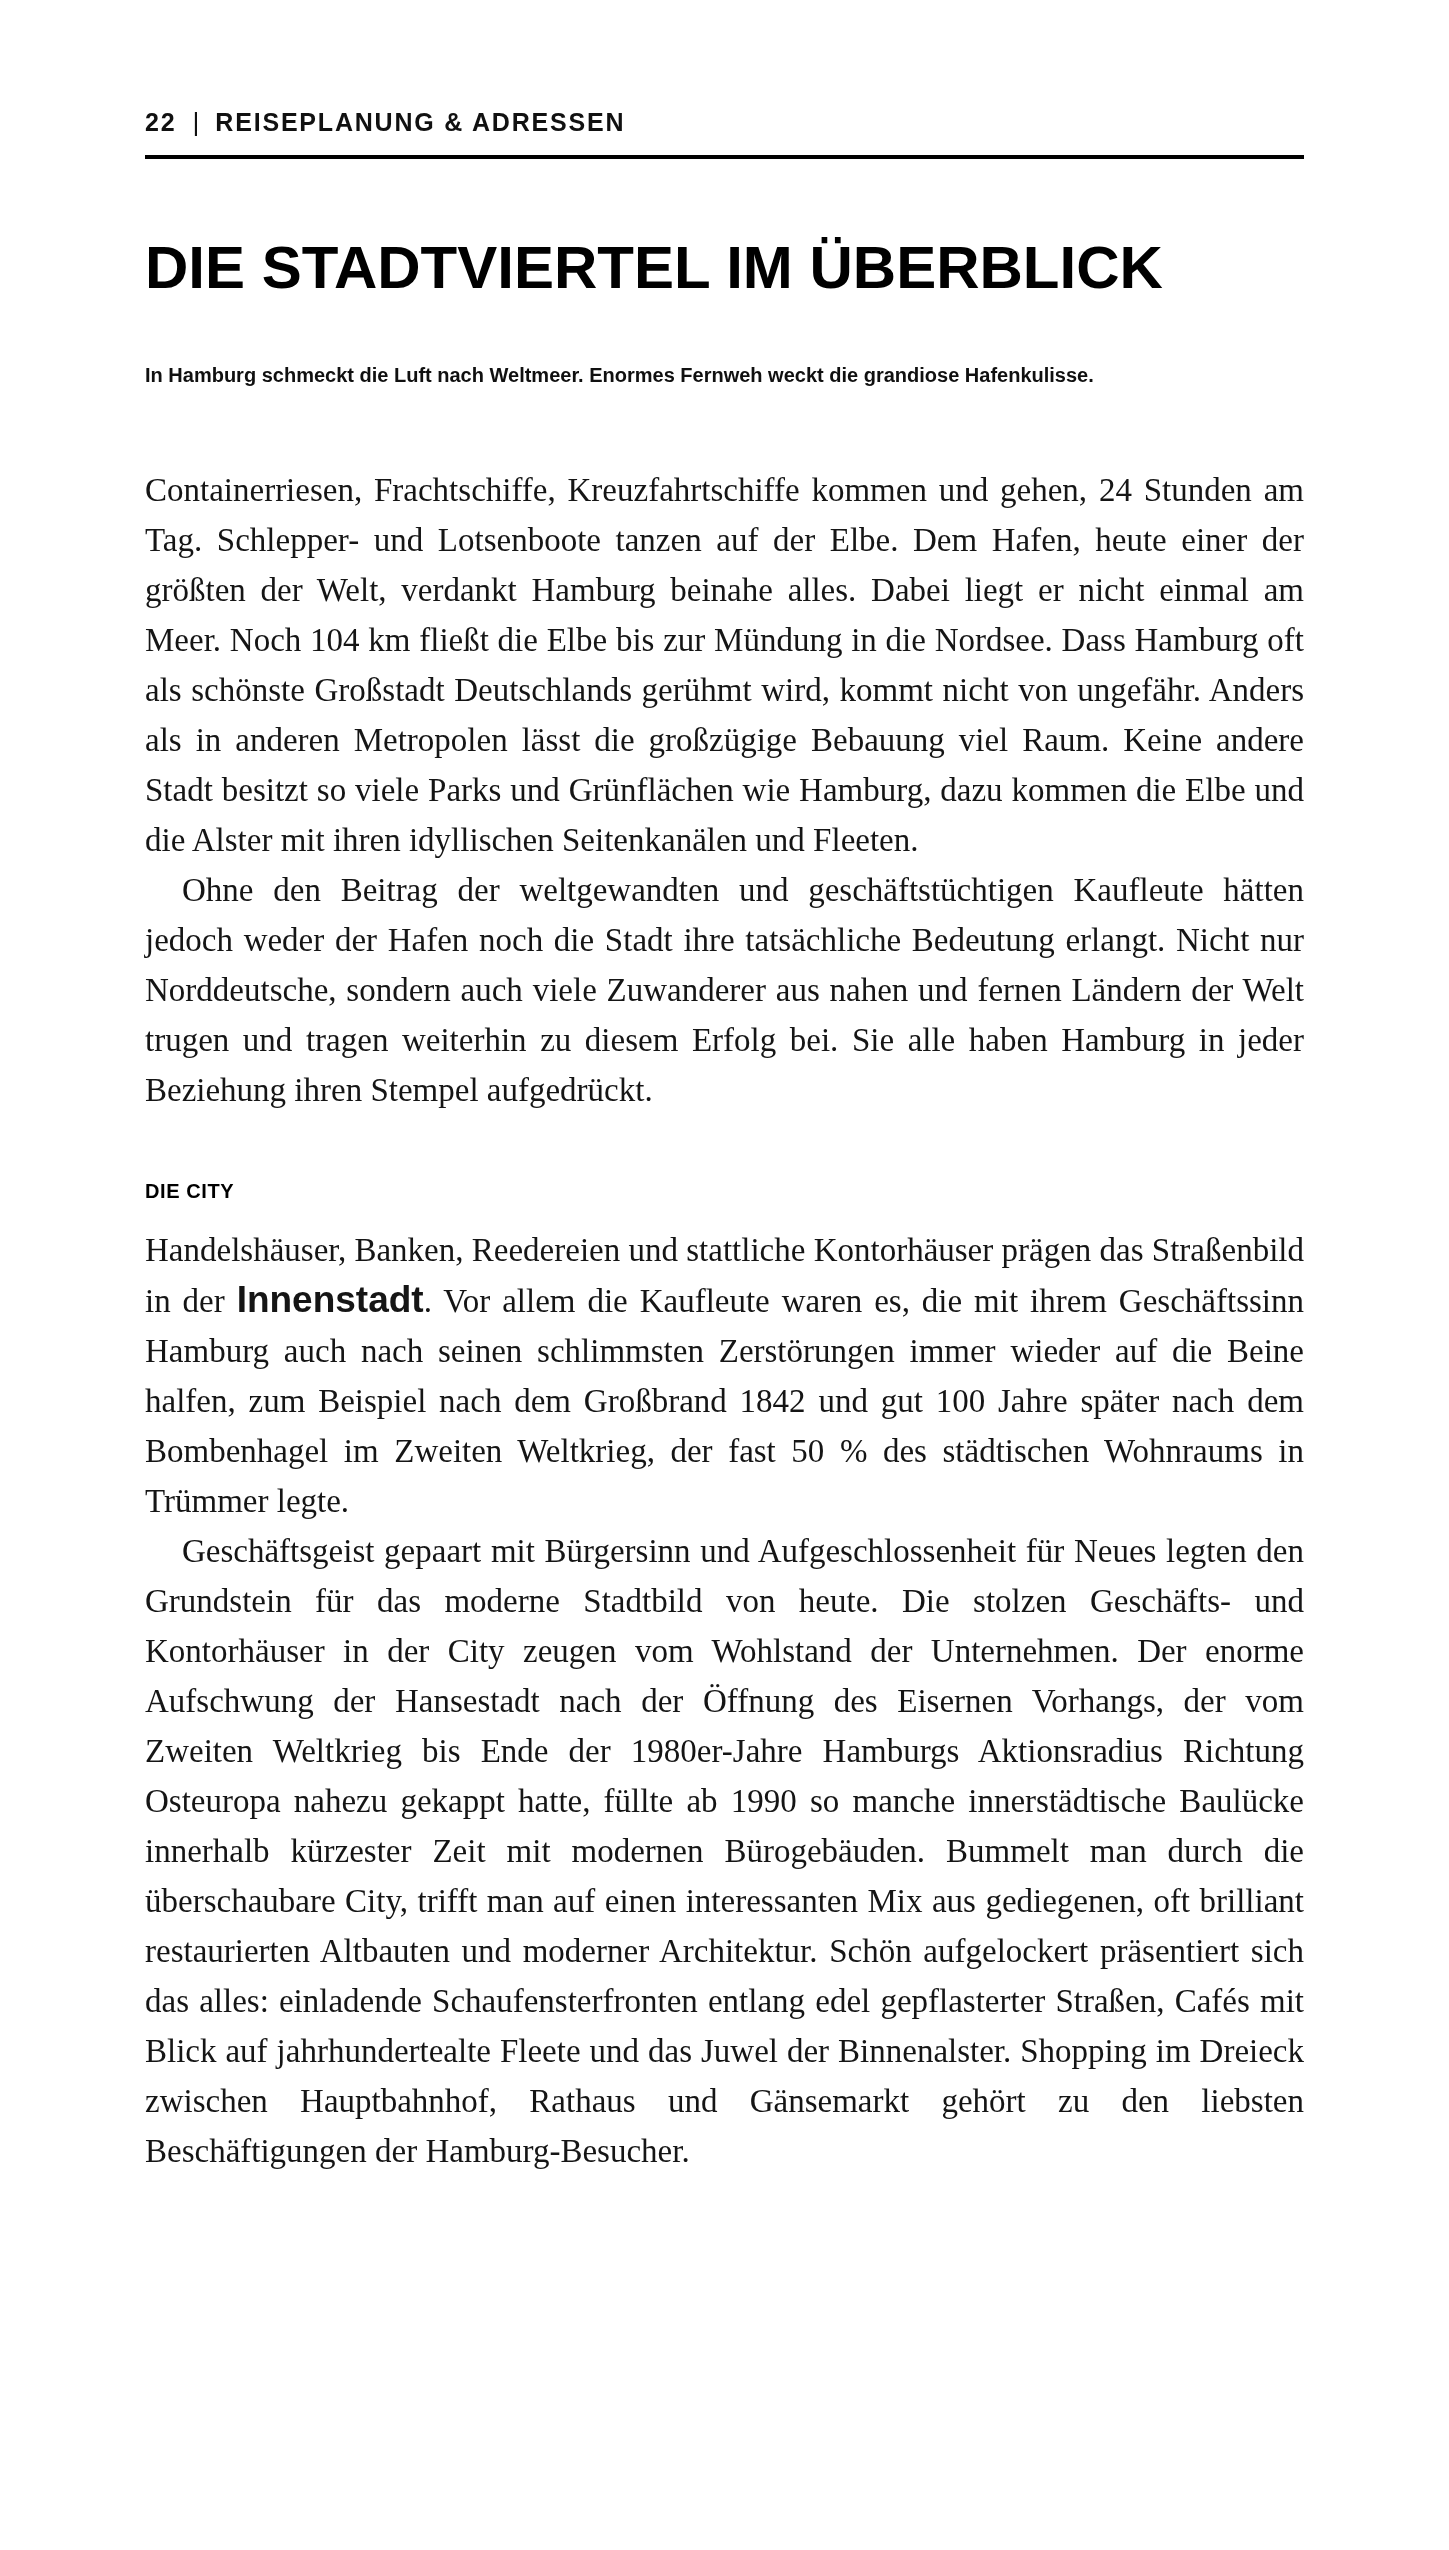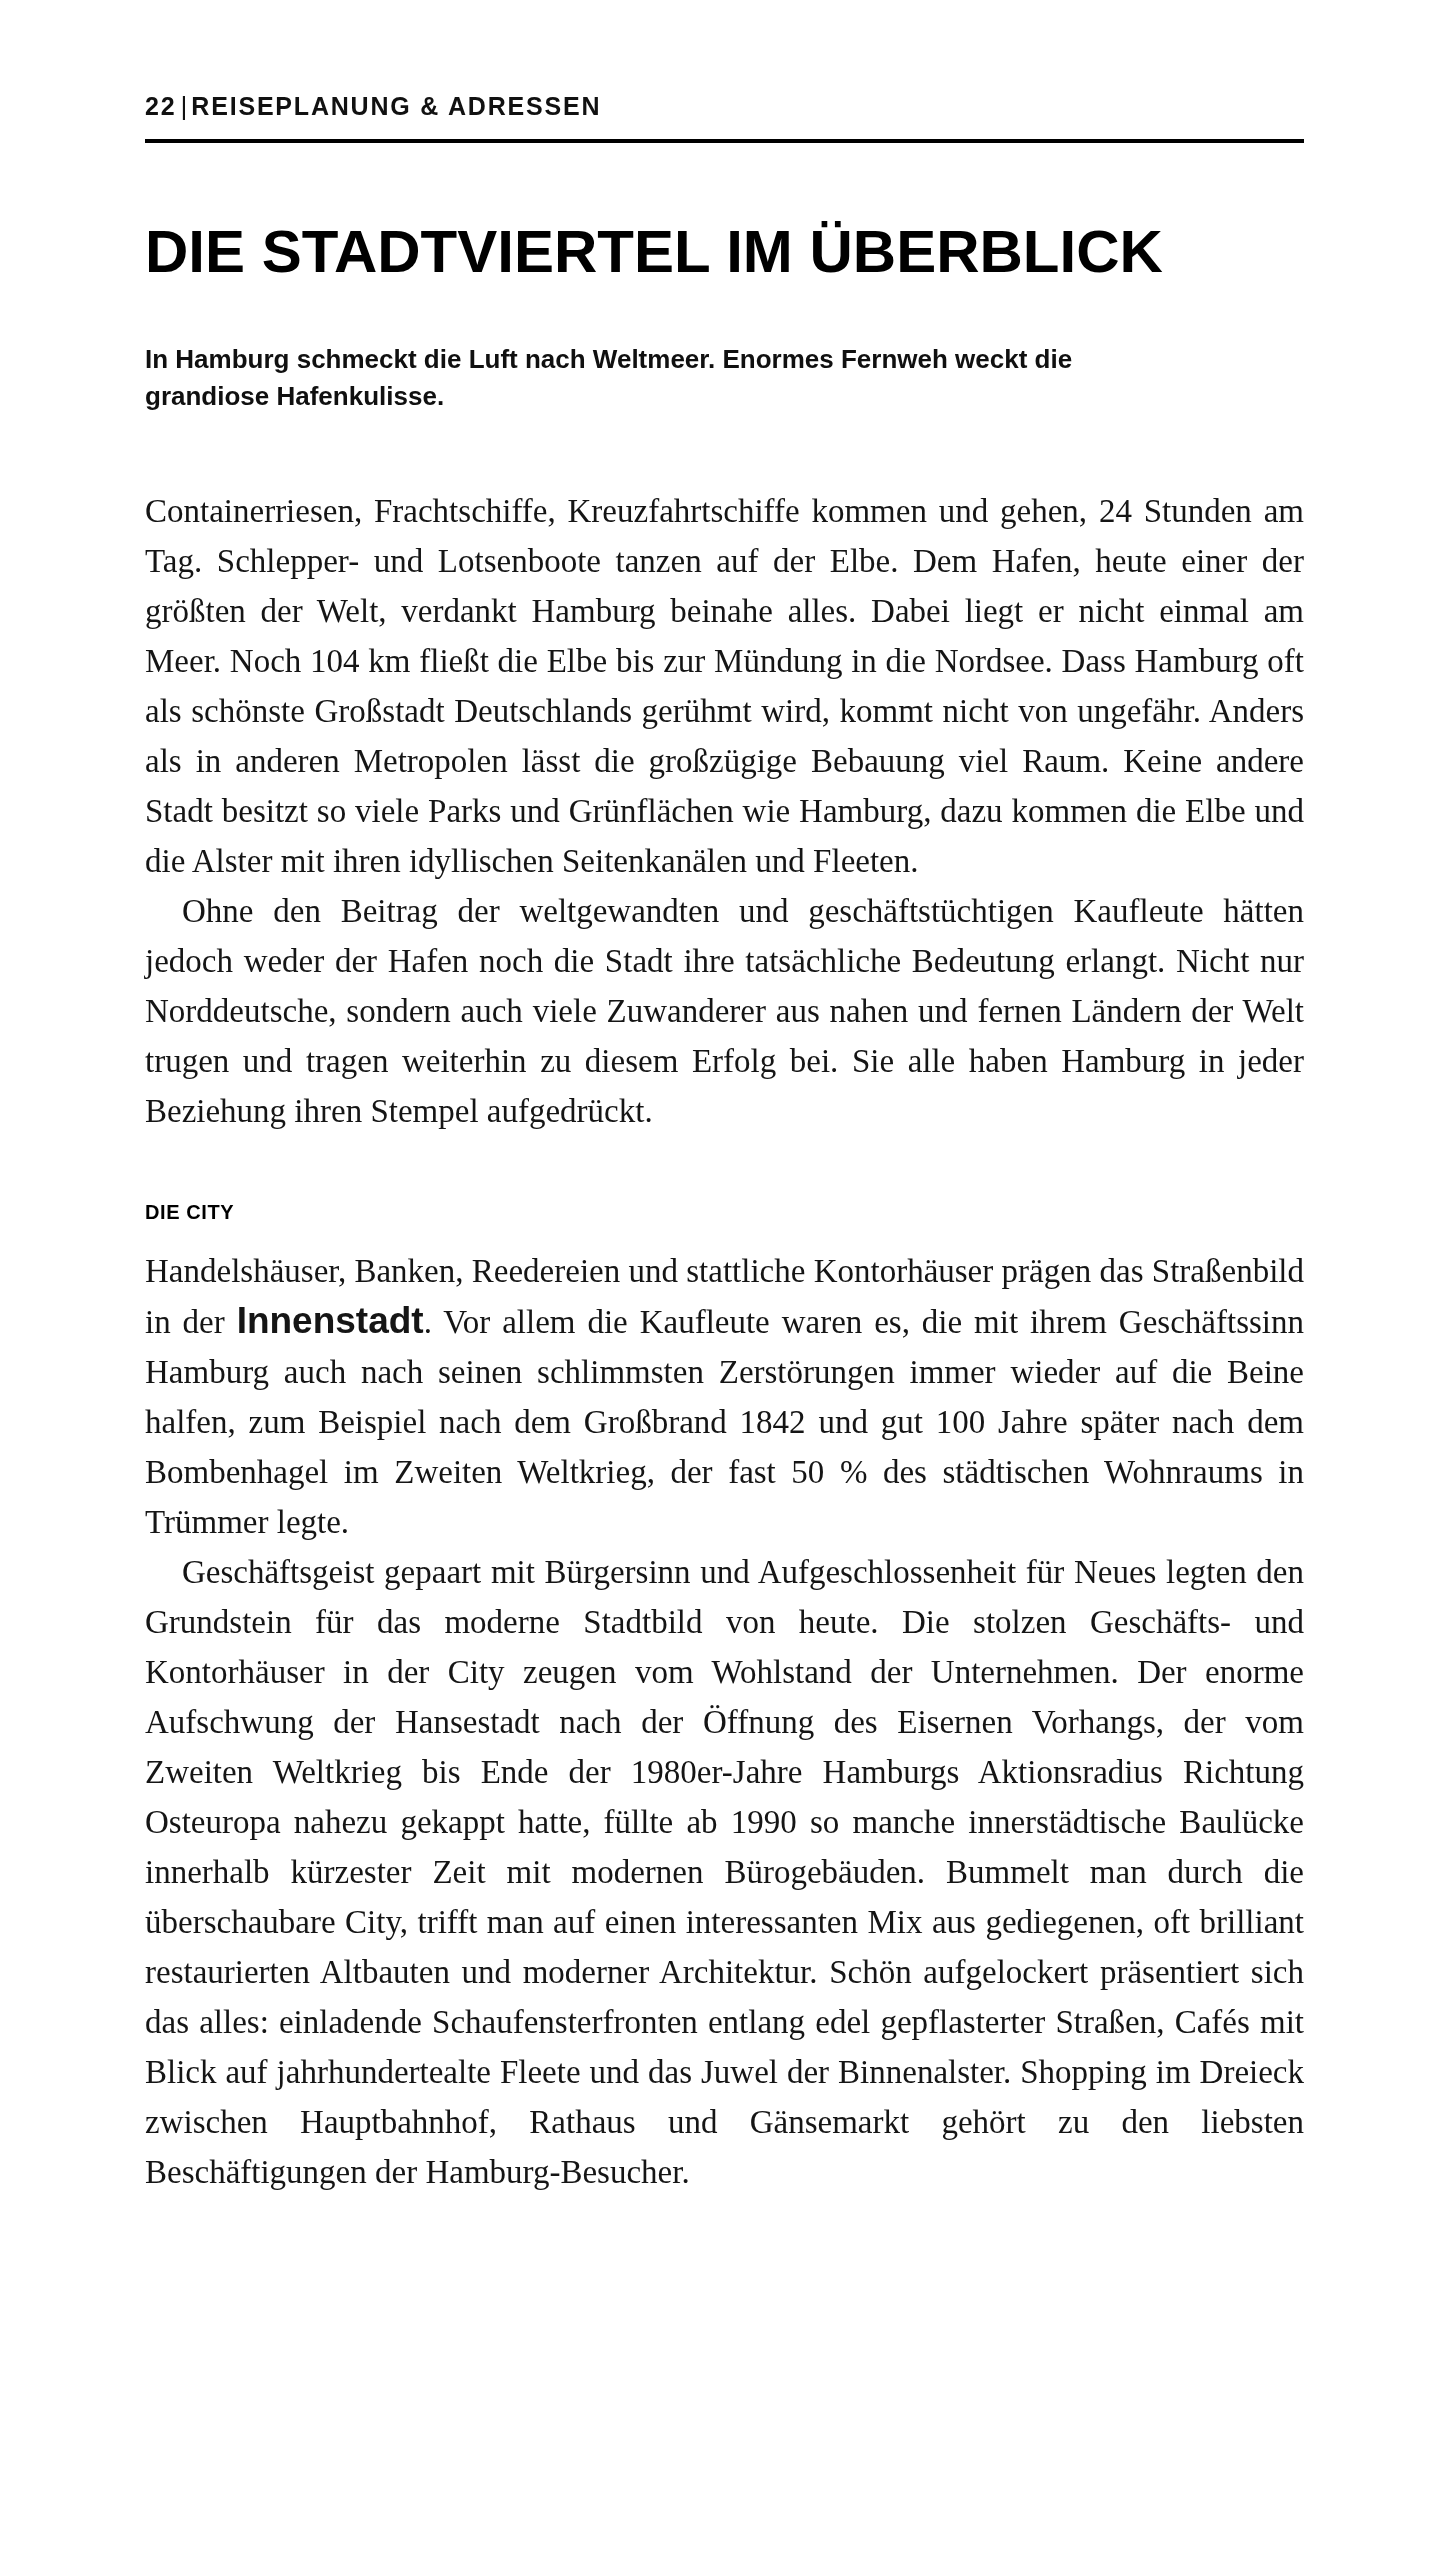--- a/index.html
+++ b/index.html
@@ -18,26 +18,27 @@
     width: 1449px;
     height: 2550px;
     padding: 91px 145px 0 145px;
     background: #ffffff;
   }
 
   
   .running-head {
     display: flex;
     align-items: baseline;
-    gap: 4px;
+    gap: 16px;
     font-family: "Liberation Sans", sans-serif;
     font-weight: 700;
     font-size: 25px;
     letter-spacing: 1.8px;
     color: #111;
+    margin-top: 16px;
   }
   .running-head .sep {
     font-weight: 400;
     font-size: 26.6px;
     color: #111;
     letter-spacing: 0;
   }
   .head-rule {
     height: 0;
     border: none;
@@ -56,21 +57,21 @@
     color: #000;
     white-space: nowrap;
   }
 
   
   .lead {
     margin: 58px 0 0 0;
     max-width: 1002px;
     font-family: "Liberation Sans", sans-serif;
     font-weight: 700;
-    font-size: 26px;
+    font-size: 20px;
     line-height: 37px;
     color: #101010;
   }
 
   
   .body-copy {
     margin-top: 71px;
     font-family: "Liberation Serif", serif;
     font-size: 33px;
     line-height: 50px;

